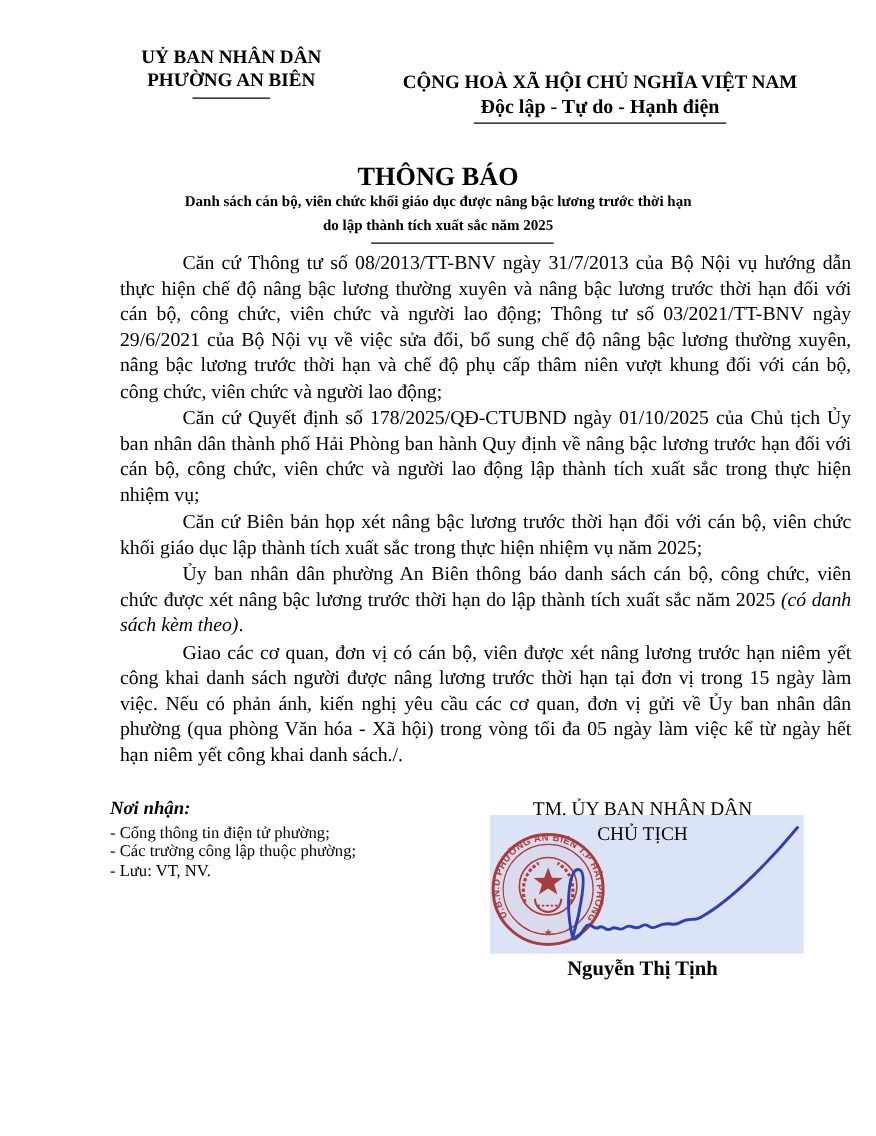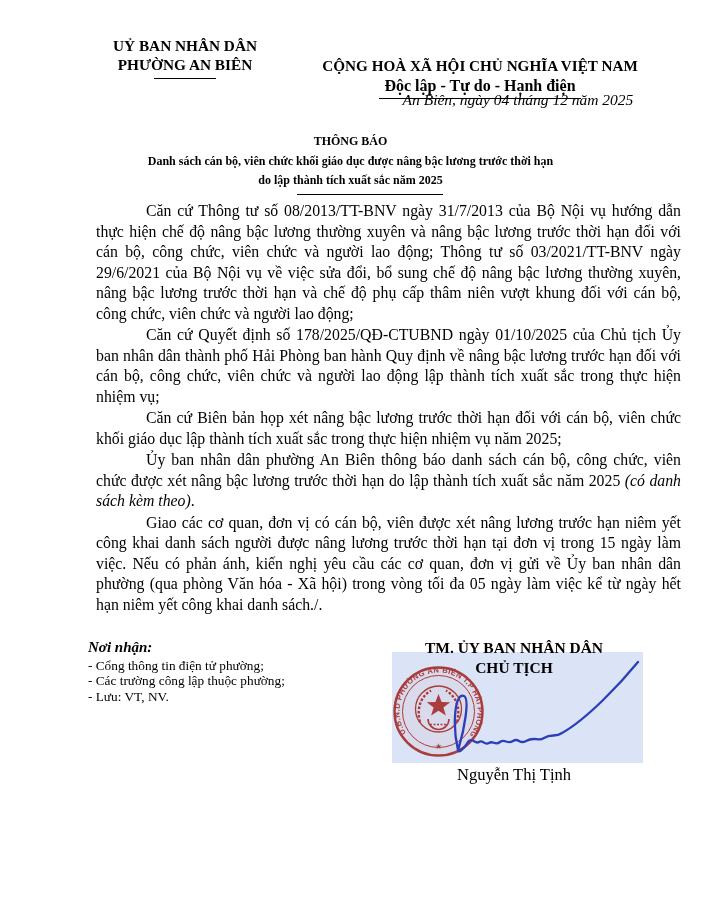--- a/index.html
+++ b/index.html
@@ -31,66 +31,65 @@
   .rule-medium { width:202px; border-top:1.6px solid #000; margin:2px auto 0; height:0; }
   .dateline {
     position:absolute; left:348px; top:91px; width:340px;
     text-align:center; font-style:italic; font-size:15.5px;
   }
   
   .title-block {
     position:absolute; left:0; top:131px; width:701px;
     text-align:center; font-weight:bold;
   }
-  .title-main { font-size:12px; line-height:21px; }
+  .title-main { font-size:21px; line-height:21px; }
   .title-sub { font-size:12px; line-height:19px; }
   .rule-title { width:146px; border-top:1.7px solid #000; margin-top:4px; margin-left:297px; height:0; }
   
   .body-text {
     position:absolute; left:67px; top:201px; width:585px;
     font-size:15.8px; line-height:20.5px; text-align:justify;margin-left:29px;
   }
   .body-text p { margin:0 0 1px 0; text-indent:50px; }
   
   .recipients {
     position:absolute; left:88px; top:639px; width:270px;
   }
   .recipients-label { font-weight:bold; font-style:italic; font-size:15px; margin-bottom:2px; }
   .recipient-item { font-size:13.3px; line-height:15.4px; }
   .sig-image {
     position:absolute; left:392px; top:652px; width:251px; height:111px;
     background:#dbe4f6; z-index:1;
   }
   .sign-head {
     position:absolute; left:385px; top:638px; width:258px;
-    text-align:center; font-weight:bold; font-size:15.5px; line-height:20px;
+    text-align:center; font-weight:normal; font-size:15.5px; line-height:20px;
     z-index:2;
   }
   .signer-name {
     position:absolute; left:385px; top:765px; width:258px;
-    text-align:center; font-weight:normal; font-size:16.5px; z-index:2;
+    text-align:center; font-weight:bold; font-size:16.5px; z-index:2;
   }
 </style>
 </head>
 <body>
 
 <div class="page">
 
   <div class="header-left">
     <div>UỶ BAN NHÂN DÂN</div>
     <div>PHƯỜNG AN BIÊN</div>
     <div class="rule-small"></div>
   </div>
 
   <div class="header-right">
     <div>CỘNG HOÀ XÃ HỘI CHỦ NGHĨA VIỆT NAM</div>
     <div class="motto">Độc lập - Tự do - Hạnh điện</div>
     <div class="rule-medium"></div>
   </div>
-  <div class="dateline">An Biên, ngày 04 tháng 12 năm 2025</div>
 
   <div class="title-block">
     <div class="title-main">THÔNG BÁO</div>
     <div class="title-sub">Danh sách cán bộ, viên chức khối giáo dục được nâng bậc lương trước thời hạn</div>
     <div class="title-sub">do lập thành tích xuất sắc năm 2025</div>
     <div class="rule-title"></div>
   </div>
 
   <div class="body-text">
     <p>Căn cứ Thông tư số 08/2013/TT-BNV ngày 31/7/2013 của Bộ Nội vụ hướng dẫn thực hiện chế độ nâng bậc lương thường xuyên và nâng bậc lương trước thời hạn đối với cán bộ, công chức, viên chức và người lao động; Thông tư số 03/2021/TT-BNV ngày 29/6/2021 của Bộ Nội vụ về việc sửa đổi, bổ sung chế độ nâng bậc lương thường xuyên, nâng bậc lương trước thời hạn và chế độ phụ cấp thâm niên vượt khung đối với cán bộ, công chức, viên chức và người lao động;</p>

